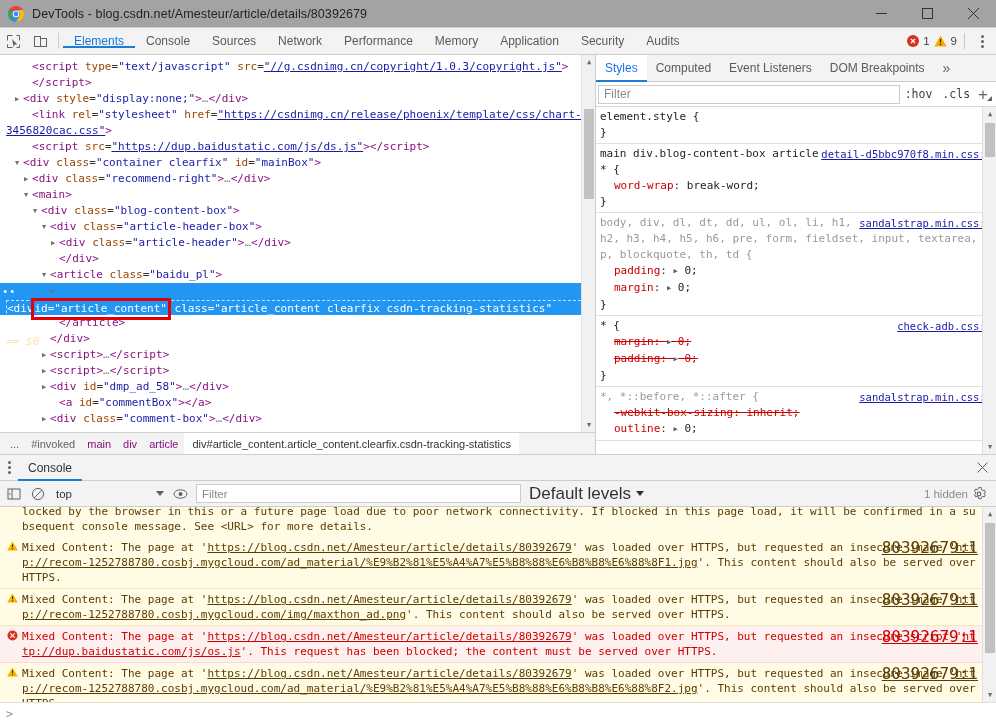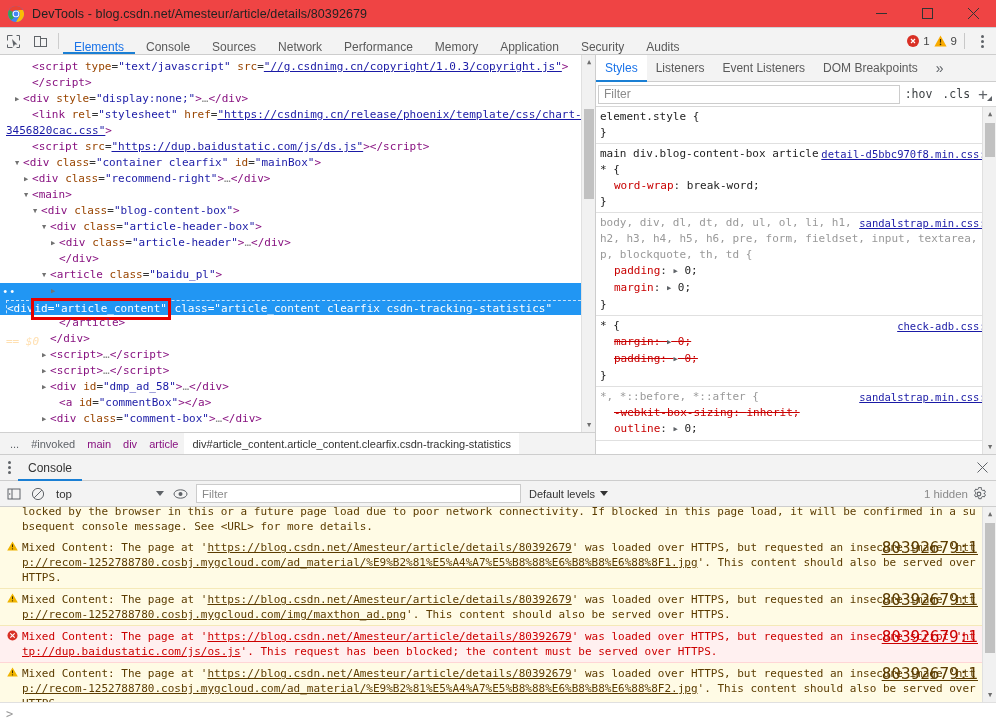--- a/index.html
+++ b/index.html
@@ -9,37 +9,37 @@
     overflow: hidden;
     background: #fff;
     font-family: "Liberation Sans", sans-serif;
     font-size: 12px;
     color: #333;
   }
   .app { width: 996px; height: 724px; display: flex; flex-direction: column; position: relative; }
 
   
   .titlebar {
-    height: 20px; background: #ef4444; display: flex; align-items: center;
+    height: 20px; background: #a3a3a3; display: flex; align-items: center;
     flex: 0 0 28px; border-bottom: 1px solid #cdd2d6;
   }
   .chrome-logo { width: 16px; height: 16px; margin-left: 8px; margin-right: 8px; position: relative; flex: 0 0 16px;}
   .title-text { font-size: 12.5px; color: #222; letter-spacing: 0.1px; white-space: nowrap; }
   .win-controls { margin-left: auto; display: flex; height: 28px; }
   .win-btn { width: 46px; height: 28px; display: flex; align-items: center; justify-content: center; color: #333; }
   .win-btn svg { display:block; }
 
   
   .toolbar {
     height: 27px; flex: 0 0 27px; background: #f3f3f3; display: flex; align-items: stretch;
     border-bottom: 1px solid #cdcdcd; position: relative;
   }
   .tb-icon { width: 27px; display: flex; align-items: center; justify-content: center; }
   .tb-sep { width: 1px; background: #cdcdcd; margin: 5px 4px; }
-  .tabs { display: flex; align-items: flex-end; }
+  .tabs { display: flex; align-items: center; }
   .tab {
     padding: 0 11px; display: flex; align-items: center; font-size: 12px; color: #5a5a5a;
     white-space: nowrap; position: relative;
   }
   .tab.active { color: #1a73e8; }
   .tab.active::after {
     content: ""; position: absolute; left: 0; right: 0; bottom: 0; height: 2px; background: #1a7fd4;
   }
   .tb-right { margin-left: auto; display: flex; align-items: center; padding-right: 4px; }
   .badge-group { display: flex; align-items: center; gap: 4px; font-size: 11.5px; color: #444; }
@@ -153,21 +153,21 @@
     min-width: 118px; height: 20px; display: flex; align-items: center; font-size: 11.5px; color: #333;
     padding: 0 4px 0 6px; background: transparent; border: none; position: relative;
   }
   .ctx-select .cname { flex: 1 1 auto; }
   .ctx-select .carat { border-left: 4px solid transparent; border-right: 4px solid transparent; border-top: 5px solid #5f6368; margin-left: 6px;}
   .cfilter {
     width: 325px; height: 19px; border: 1px solid #ccc; background: #fff; font-size: 11.5px;
     padding: 0 5px; outline: none; font-family: "Liberation Sans", sans-serif; color: #333; margin-left: 4px;
   }
   .cfilter::placeholder { color: #8a8a8a; }
-  .levels { font-size: 11px; color: #333; padding: 0 8px; display: flex; align-items: center; gap: 5px;}
+  .levels { font-size: 17px; color: #333; padding: 0 8px; display: flex; align-items: center; gap: 5px;}
   .levels .carat { border-left: 4px solid transparent; border-right: 4px solid transparent; border-top: 5px solid #333; }
   .ct-right { margin-left: auto; display: flex; align-items: center; padding-right: 4px;}
   .hidden-count { font-size: 11.5px; color: #8a8a8a; }
   .gear { width: 22px; display:flex; align-items:center; justify-content:center; color:#5f6368;}
 
   .console-msgs {
     flex: 1 1 auto; overflow: hidden; position: relative;
     font-family: "DejaVu Sans Mono","Liberation Mono", monospace; font-size: 11px; line-height: 15px;
   }
   .msg { display: flex; padding: 3px 16px 3px 4px; border-bottom: 1px solid #f0e6c8; position: relative; }
@@ -314,21 +314,21 @@
         <span class="crumb tagc">main</span>
         <span class="crumb tagc">div</span>
         <span class="crumb tagc">article</span>
         <span class="crumb active">div#article_content.article_content.clearfix.csdn-tracking-statistics</span>
       </div>
     </div>
 
     <div class="styles-pane">
       <div class="styles-tabs">
         <div class="stab active">Styles</div>
-        <div class="stab">Listeners</div>
+        <div class="stab">Computed</div>
         <div class="stab">Event Listeners</div>
         <div class="stab">DOM Breakpoints</div>
         <div class="stab chev">»</div>
       </div>
       <div class="styles-filter">
         <input class="filter-input" placeholder="Filter" style="">
         <span class="hov-btn">:hov</span>
         <span class="cls-btn">.cls</span>
         <span class="plus-btn">+</span>
       </div>

